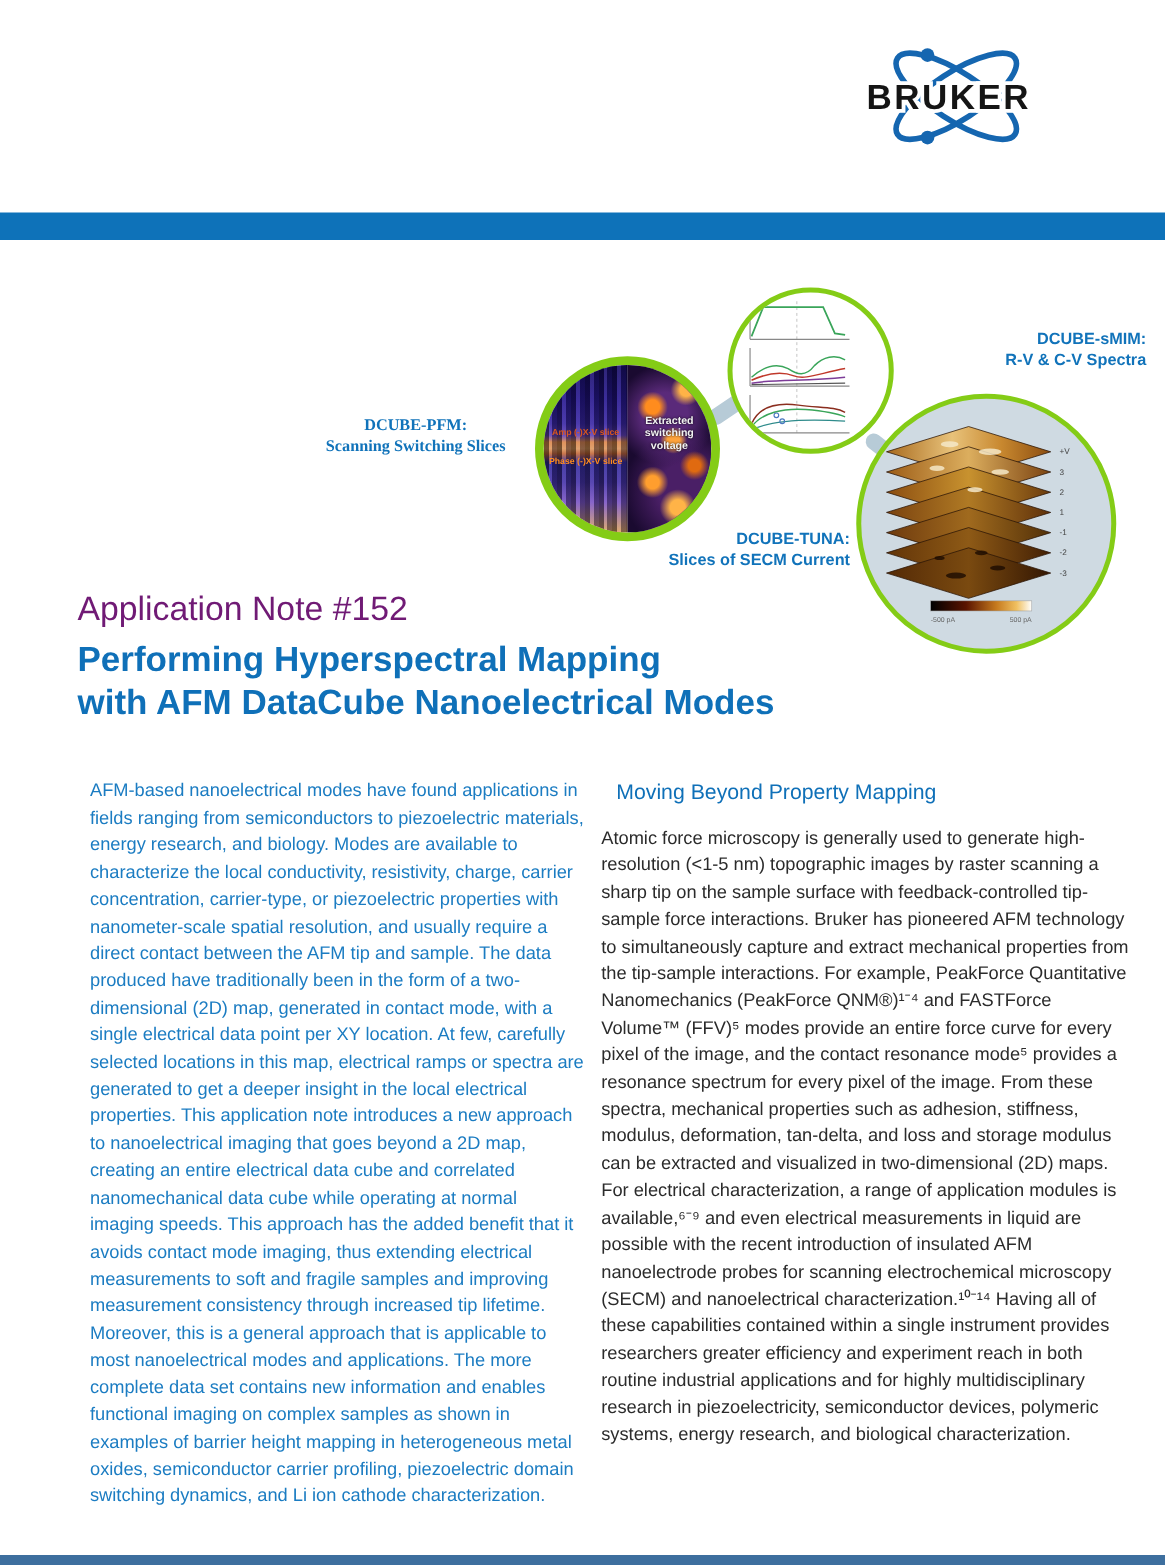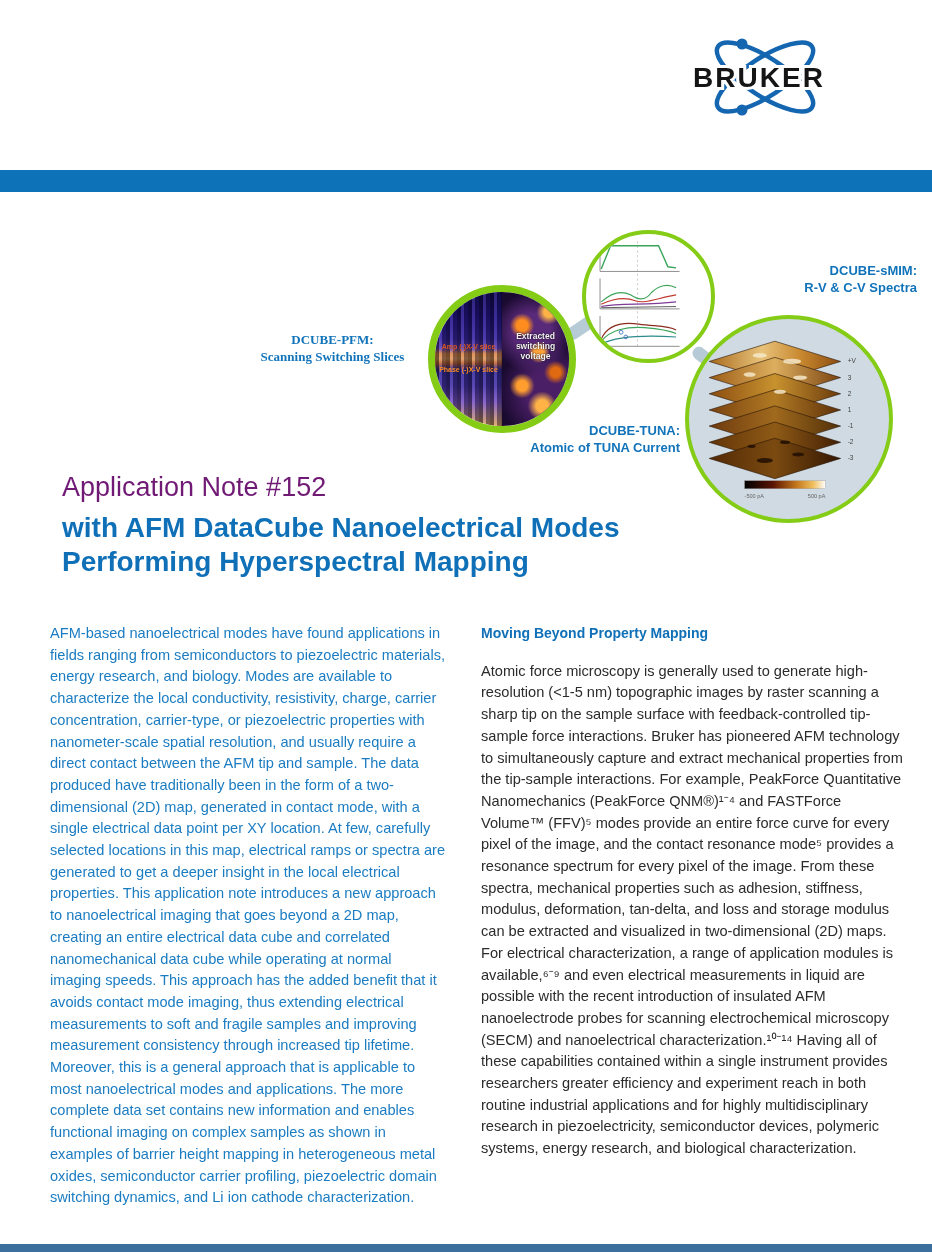--- a/index.html
+++ b/index.html
@@ -48,23 +48,23 @@
   .label-smim{left:727px;top:262px;width:190px;text-align:right;}
   .label-tuna{left:490px;top:398px;width:190px;text-align:right;margin-top:24px;}
 
   
   .title-block{position:absolute;left:62px;top:472px;}
   .eyebrow{color:#701a75;font-size:27px;font-weight:400;margin:0 0 8px 0;}
   .doc-title{color:#0f70b8;font-size:28px;font-weight:bold;line-height:34px;margin:0;}
 
   
   .col{position:absolute;top:623px;font-size:14.6px;line-height:21.7px;}
-  .col-left{left:50px;width:395px;color:#1b7cc2;}
+  .col-left{left:72px;width:395px;color:#1b7cc2;}
   .col-right{left:481px;width:424px;color:#2b2b2b;}
-  .section-heading{color:#0f70b8;font-size:14px;font-weight:bold;margin:0 0 16px 0;}
+  .section-heading{color:#0f70b8;font-size:17px;font-weight:normal;margin:0 0 16px 12px;}
   .col p{margin:0;}
 </style>
 </head>
 <body>
 
 <svg class="logo" viewBox="0 0 220 90">
   <g stroke="#1566b0" stroke-width="4.5" fill="none">
     <ellipse cx="105" cy="42" rx="56" ry="19" transform="rotate(-33 105 42)"></ellipse>
     <ellipse cx="105" cy="42" rx="56" ry="19" transform="rotate(33 105 42)"></ellipse>
   </g>
@@ -200,27 +200,27 @@
 <div class="circle-label label-pfm">
   <div>DCUBE-PFM:</div>
   <div>Scanning Switching Slices</div>
 </div>
 <div class="circle-label label-smim">
   <div>DCUBE-sMIM:</div>
   <div>R-V &amp; C-V Spectra</div>
 </div>
 <div class="circle-label label-tuna">
   <div>DCUBE-TUNA:</div>
-  <div>Atomic of TUNA Current</div>
+  <div>Slices of SECM Current</div>
 </div>
 
 <div class="title-block">
   <div class="eyebrow">Application Note #152</div>
+  <div class="doc-title">Performing Hyperspectral Mapping</div>
   <div class="doc-title">with AFM DataCube Nanoelectrical Modes</div>
-  <div class="doc-title">Performing Hyperspectral Mapping</div>
 </div>
 
 <div class="col col-left">
   <p>AFM-based nanoelectrical modes have found applications in fields ranging from semiconductors to piezoelectric materials, energy research, and biology. Modes are available to characterize the local conductivity, resistivity, charge, carrier concentration, carrier-type, or piezoelectric properties with nanometer-scale spatial resolution, and usually require a direct contact between the AFM tip and sample. The data produced have traditionally been in the form of a two-dimensional (2D) map, generated in contact mode, with a single electrical data point per XY location. At few, carefully selected locations in this map, electrical ramps or spectra are generated to get a deeper insight in the local electrical properties. This application note introduces a new approach to nanoelectrical imaging that goes beyond a 2D map, creating an entire electrical data cube and correlated nanomechanical data cube while operating at normal imaging speeds. This approach has the added benefit that it avoids contact mode imaging, thus extending electrical measurements to soft and fragile samples and improving measurement consistency through increased tip lifetime. Moreover, this is a general approach that is applicable to most nanoelectrical modes and applications. The more complete data set contains new information and enables functional imaging on complex samples as shown in examples of barrier height mapping in heterogeneous metal oxides, semiconductor carrier profiling, piezoelectric domain switching dynamics, and Li ion cathode characterization.</p>
 </div>
 
 <div class="col col-right">
   <h2 class="section-heading">Moving Beyond Property Mapping</h2>
   <p>Atomic force microscopy is generally used to generate high-resolution (&lt;1-5 nm) topographic images by raster scanning a sharp tip on the sample surface with feedback-controlled tip-sample force interactions. Bruker has pioneered AFM technology to simultaneously capture and extract mechanical properties from the tip-sample interactions. For example, PeakForce Quantitative Nanomechanics (PeakForce QNM®)¹⁻⁴ and FASTForce Volume™  (FFV)⁵ modes provide an entire force curve for every pixel of the image, and the contact resonance mode⁵ provides a resonance spectrum for every pixel of the image. From these spectra, mechanical properties such as adhesion, stiffness, modulus, deformation, tan-delta, and loss and storage modulus can be extracted and visualized in two-dimensional (2D) maps. For electrical characterization, a range of application modules is available,⁶⁻⁹ and even electrical measurements in liquid are possible with the recent introduction of insulated AFM nanoelectrode probes for scanning electrochemical microscopy (SECM) and nanoelectrical characterization.¹⁰⁻¹⁴ Having all of these capabilities contained within a single instrument provides researchers greater efficiency and experiment reach in both routine industrial applications and for highly multidisciplinary research in piezoelectricity, semiconductor devices, polymeric systems, energy research, and biological characterization.</p>
 </div>

